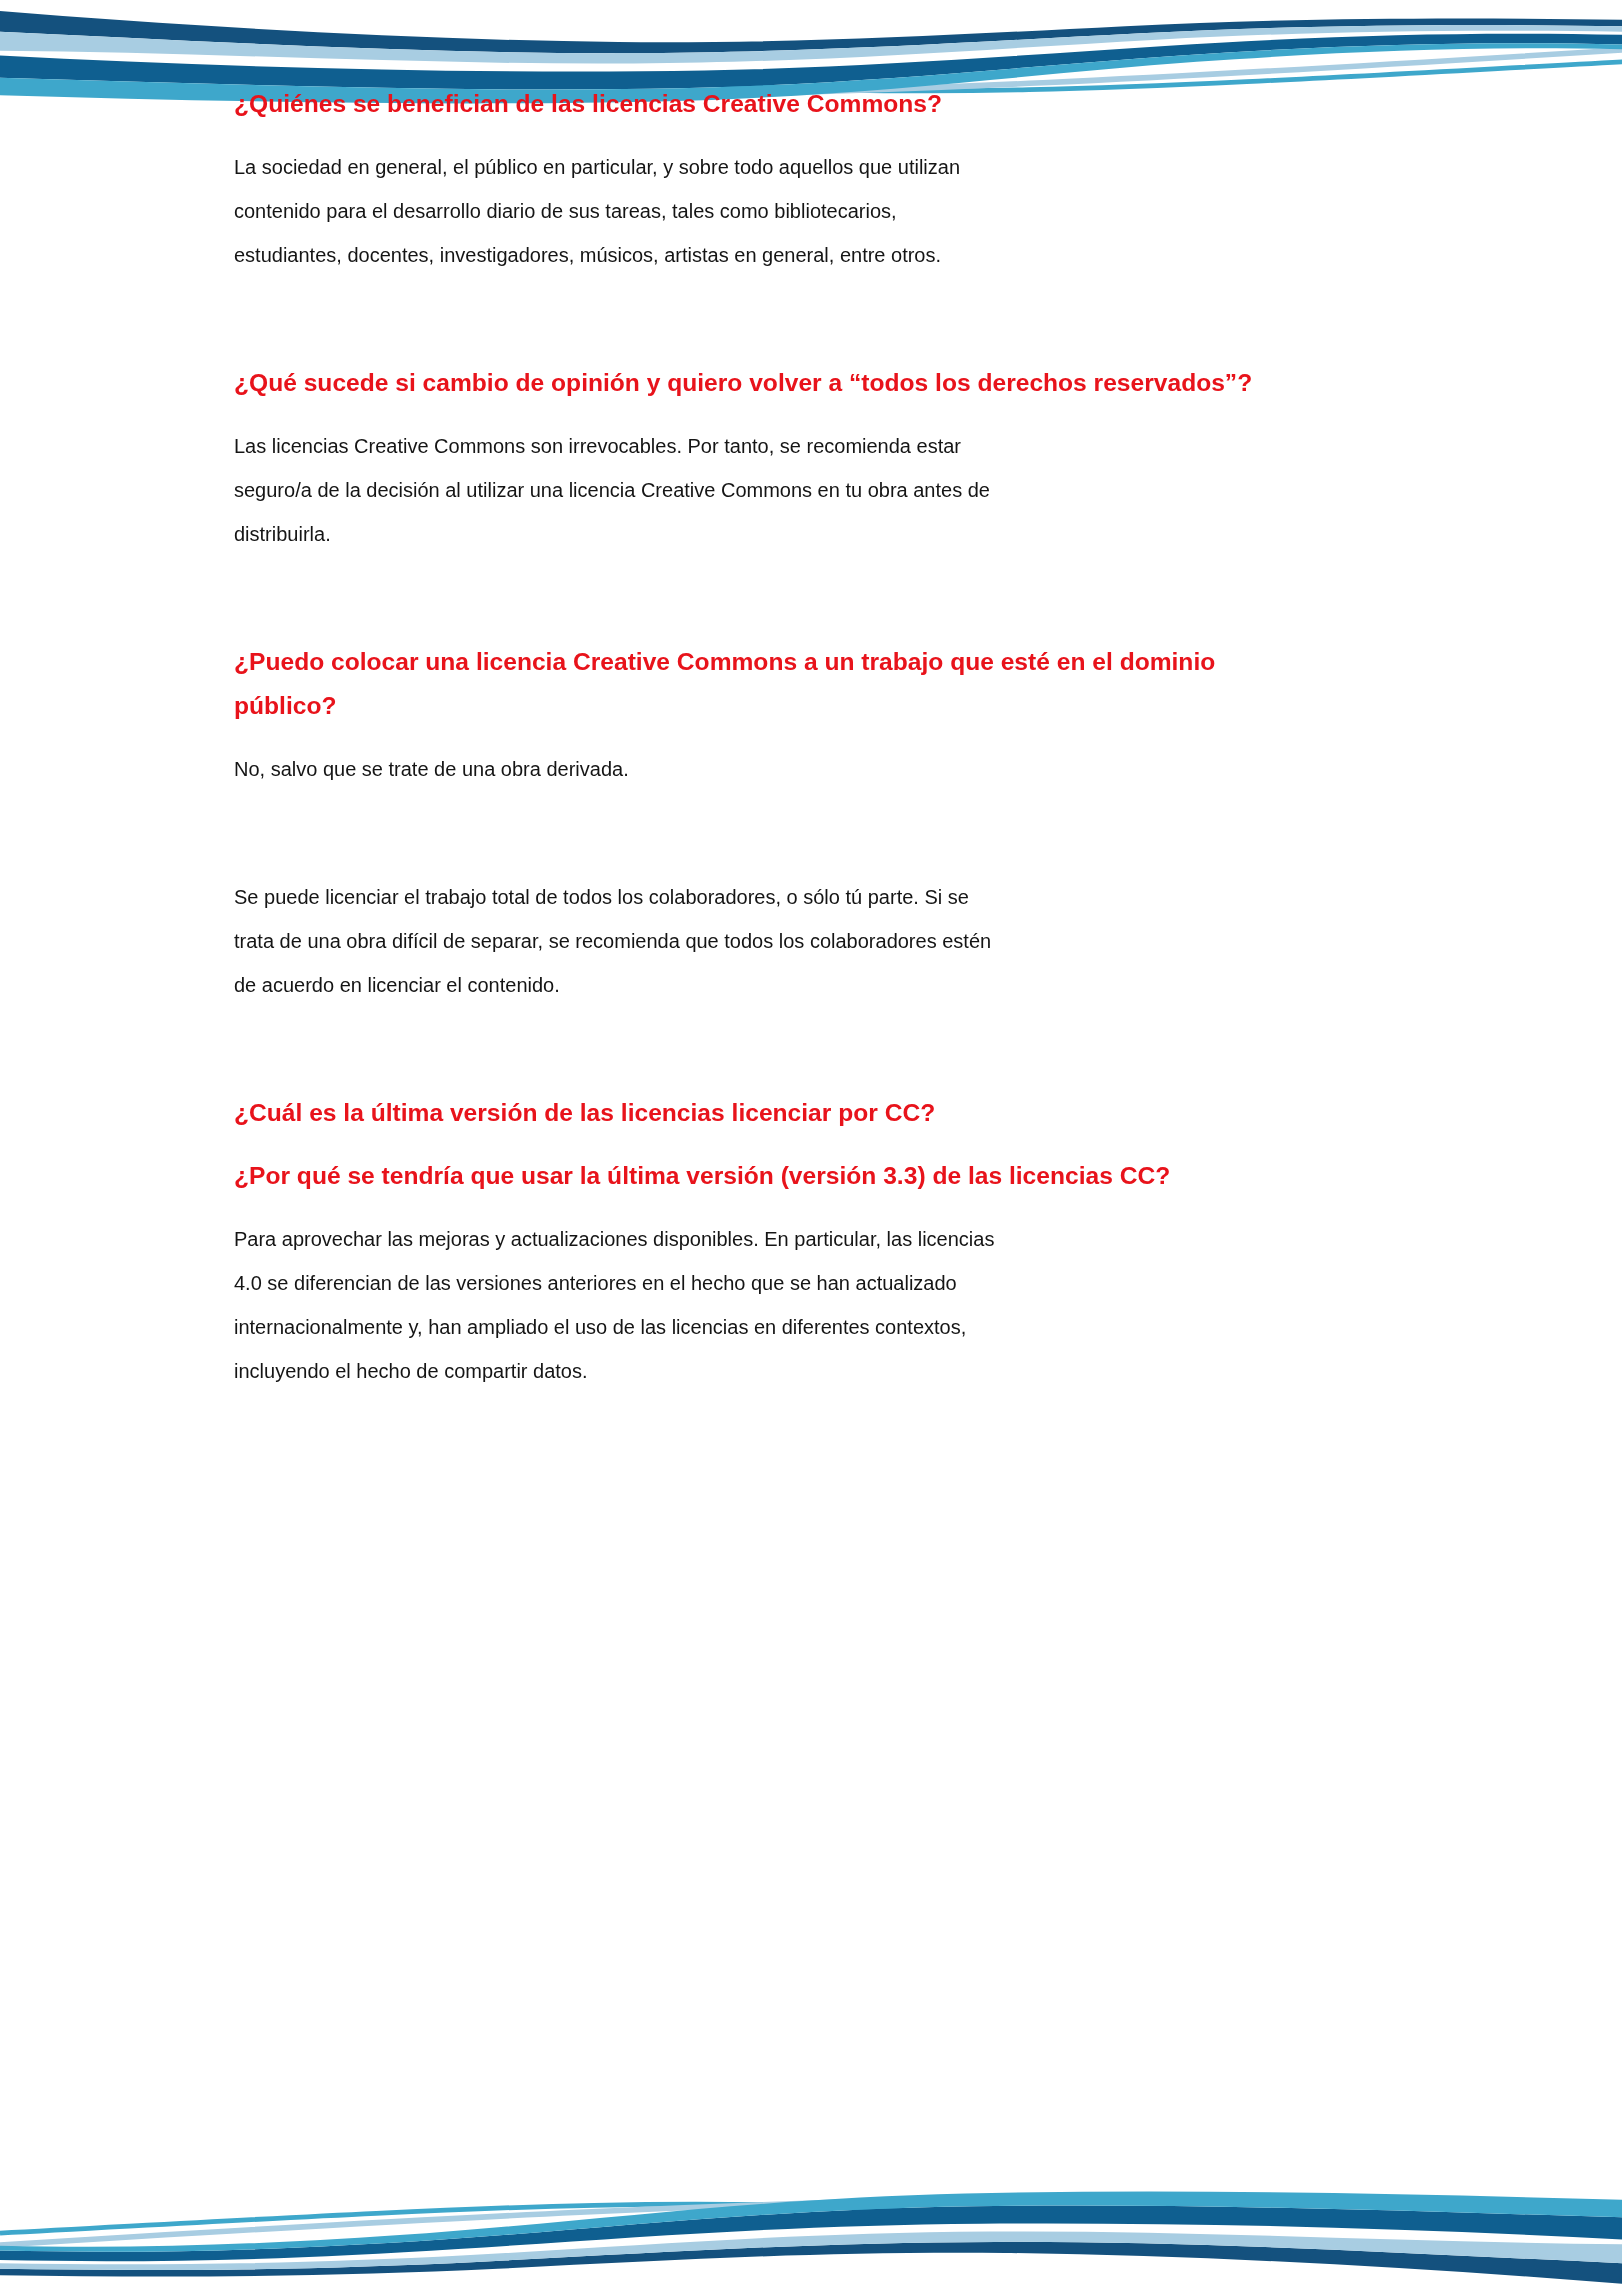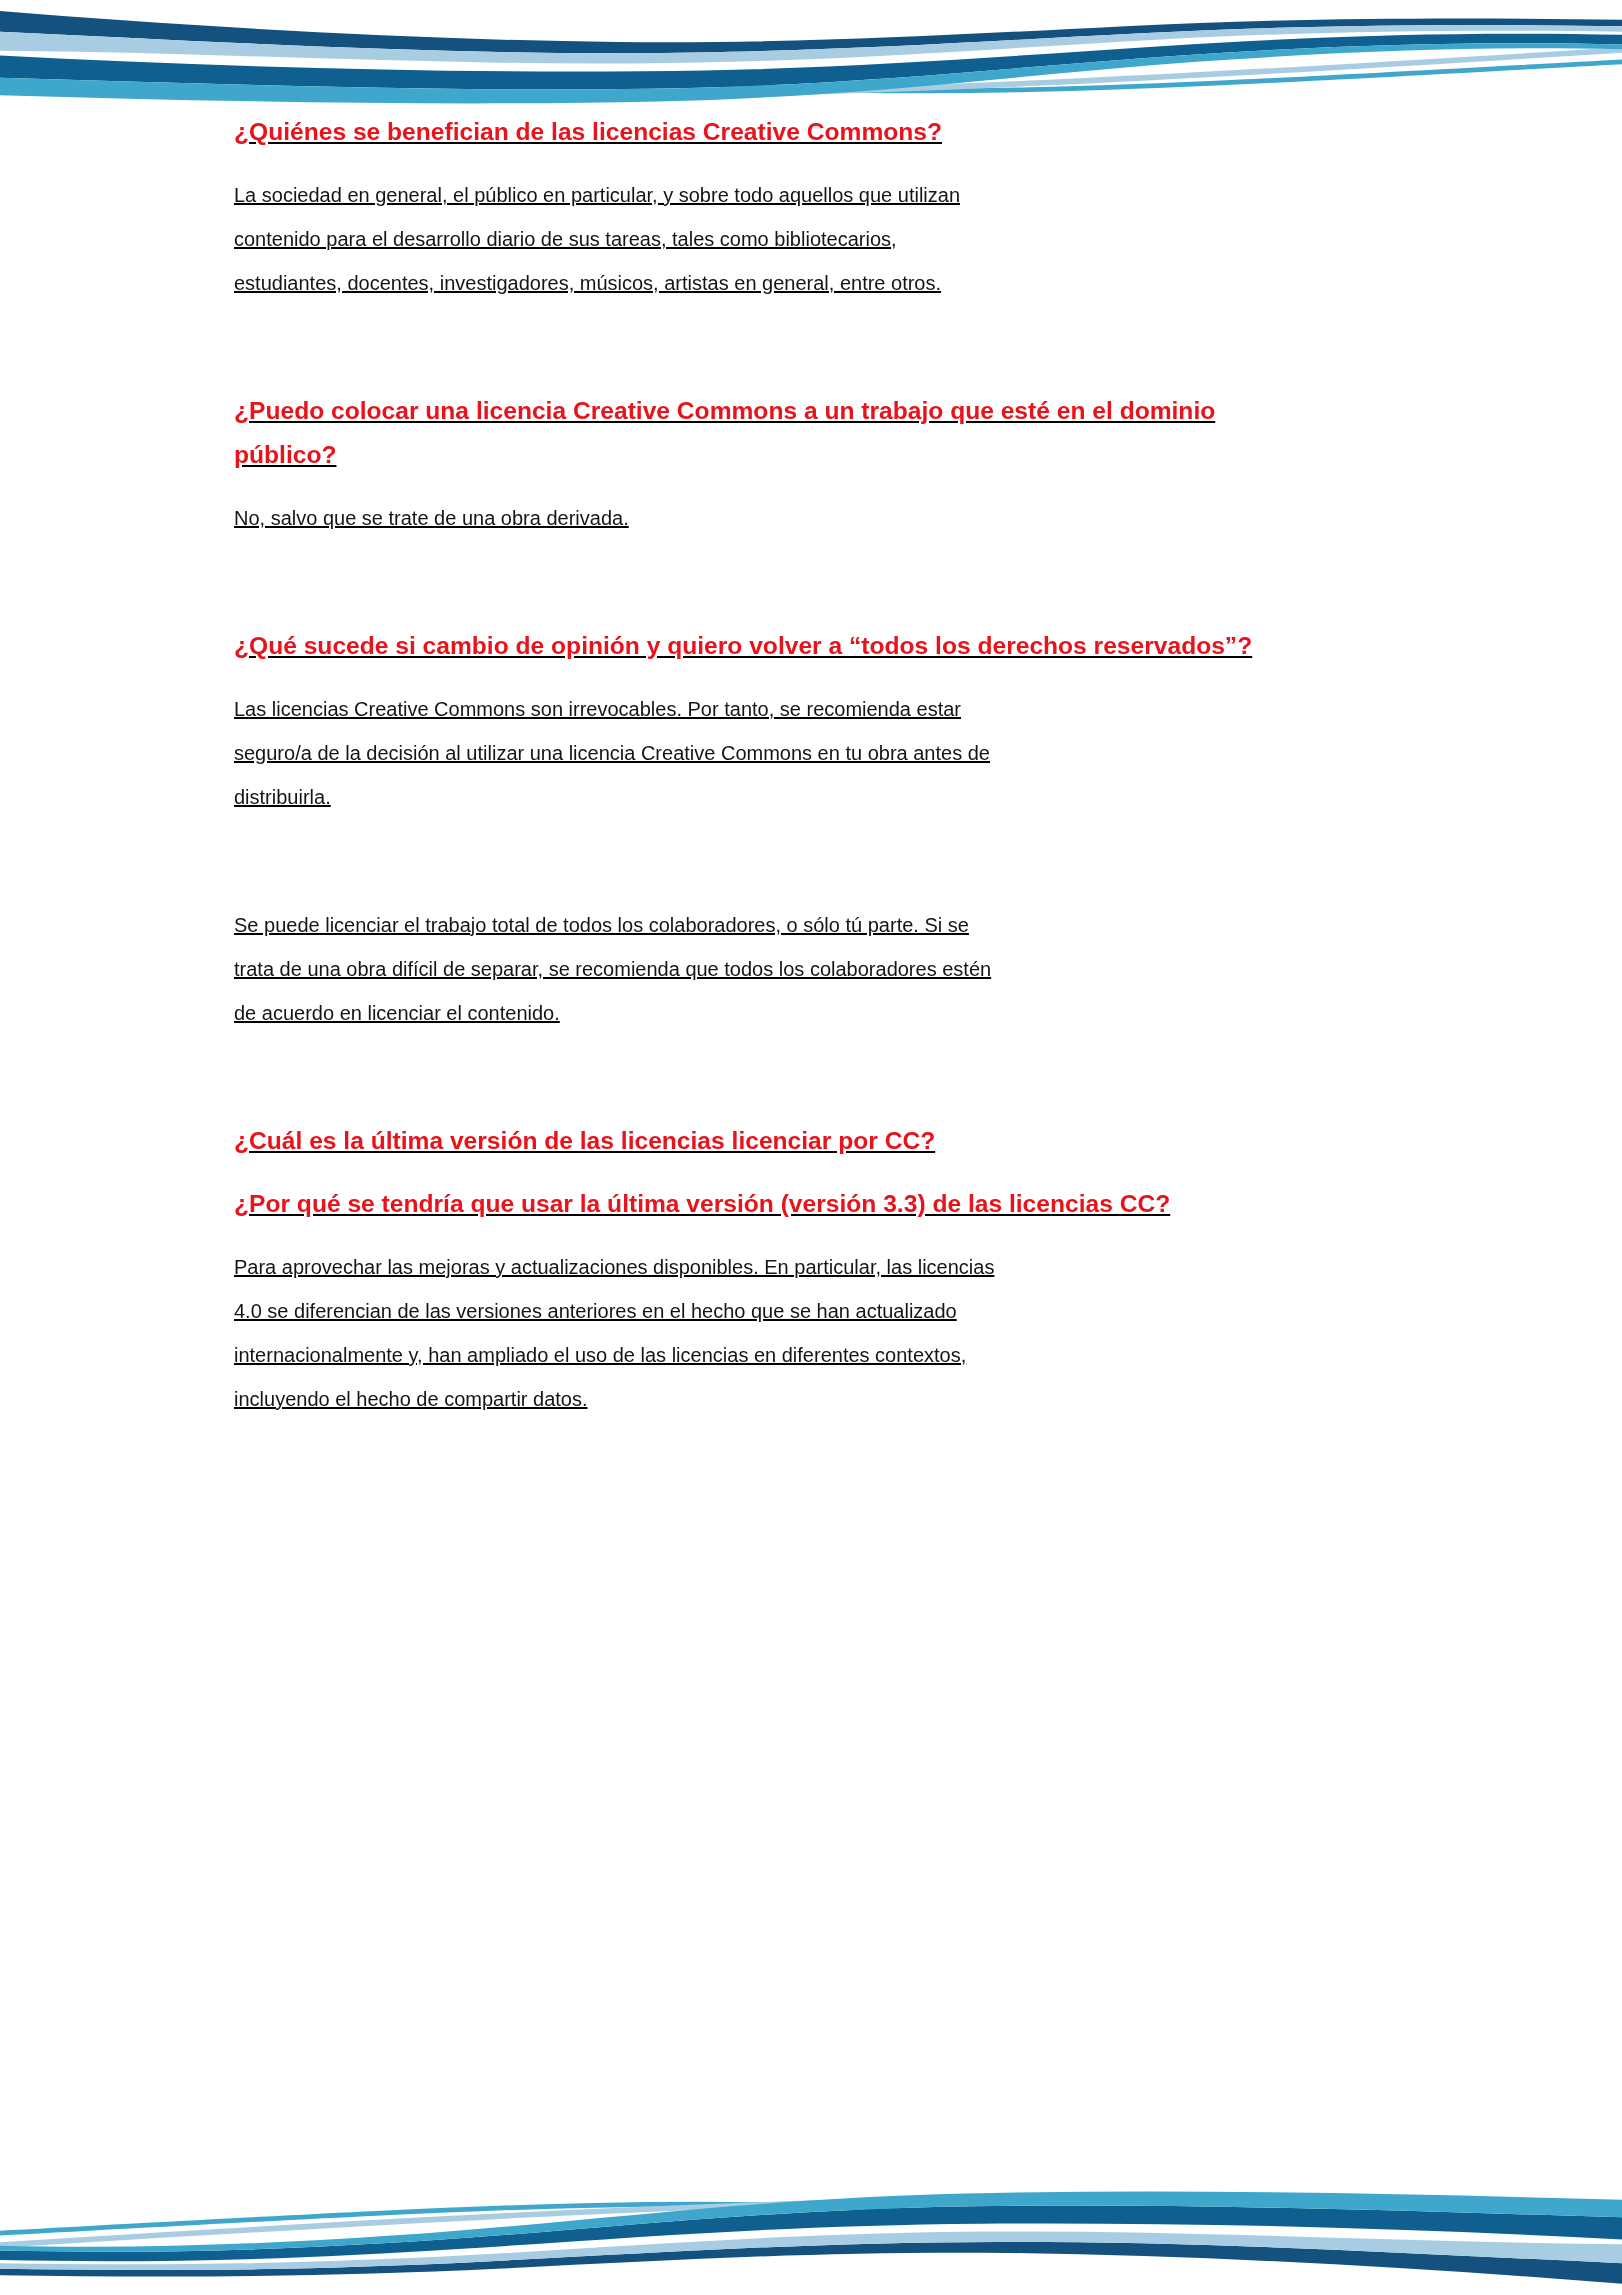--- a/index.html
+++ b/index.html
@@ -19,22 +19,21 @@
     left: 0;
     width: 1623px;
     height: 111px;
     display: block;
   }
   .header-wave { top: 0; }
   .footer-wave { bottom: 0; transform: rotate(180deg); }
 
   .content {
     position: relative;
-    padding: 110px 143px 0 234px;
-    text-decoration: underline;
+    padding: 82px 143px 0 234px;
   }
 
   .faq-item .question {
     color: #e8131b;
     font-size: 24.6px;
     font-weight: bold;
     line-height: 44px;
     white-space: pre-line;
     margin: 0 0 19px 0;
   }
@@ -80,30 +79,30 @@
       <h2 class="question">¿Quiénes se benefician de las licencias Creative Commons?</h2>
       <p class="answer">La sociedad en general, el público en particular, y sobre todo aquellos que utilizan
 contenido para el desarrollo diario de sus tareas, tales como bibliotecarios,
 estudiantes, docentes, investigadores, músicos, artistas en general, entre otros.</p>
     </section>
 
     <section class="faq-item">
     </section>
 
     <section class="faq-item">
-      <h2 class="question">¿Puedo colocar una licencia Creative Commons a un trabajo que esté en el dominio
-público?</h2>
-      <p class="answer">No, salvo que se trate de una obra derivada.</p>
-    </section>
-
-    <section class="faq-item">
       <h2 class="question">¿Qué sucede si cambio de opinión y quiero volver a “todos los derechos reservados”?</h2>
       <p class="answer">Las licencias Creative Commons son irrevocables. Por tanto, se recomienda estar
 seguro/a de la decisión al utilizar una licencia Creative Commons en tu obra antes de
 distribuirla.</p>
+    </section>
+
+    <section class="faq-item">
+      <h2 class="question">¿Puedo colocar una licencia Creative Commons a un trabajo que esté en el dominio
+público?</h2>
+      <p class="answer">No, salvo que se trate de una obra derivada.</p>
     </section>
 
     <section class="faq-item">
       <p class="answer">Se puede licenciar el trabajo total de todos los colaboradores, o sólo tú parte. Si se
 trata de una obra difícil de separar, se recomienda que todos los colaboradores estén
 de acuerdo en licenciar el contenido.</p>
     </section>
 
     <section class="faq-item">
       <h2 class="question">¿Cuál es la última versión de las licencias licenciar por CC?</h2>

